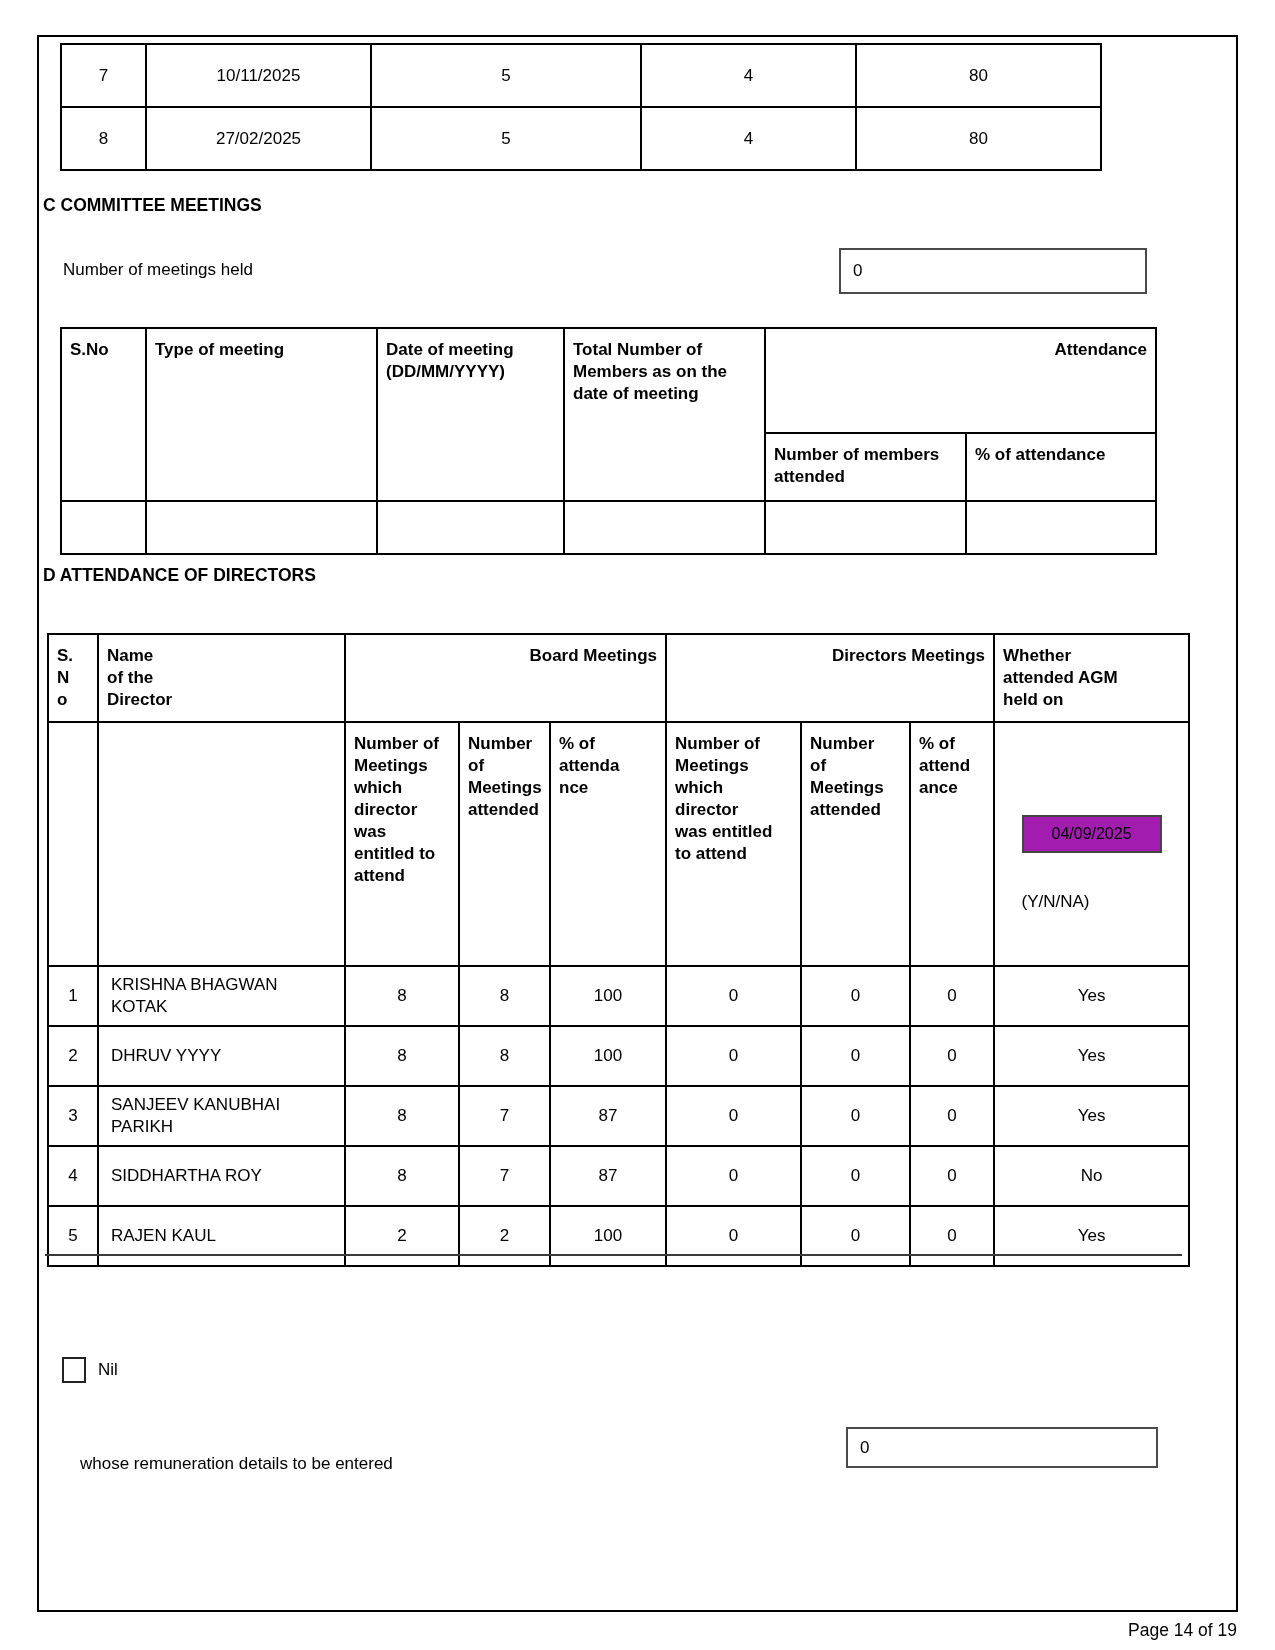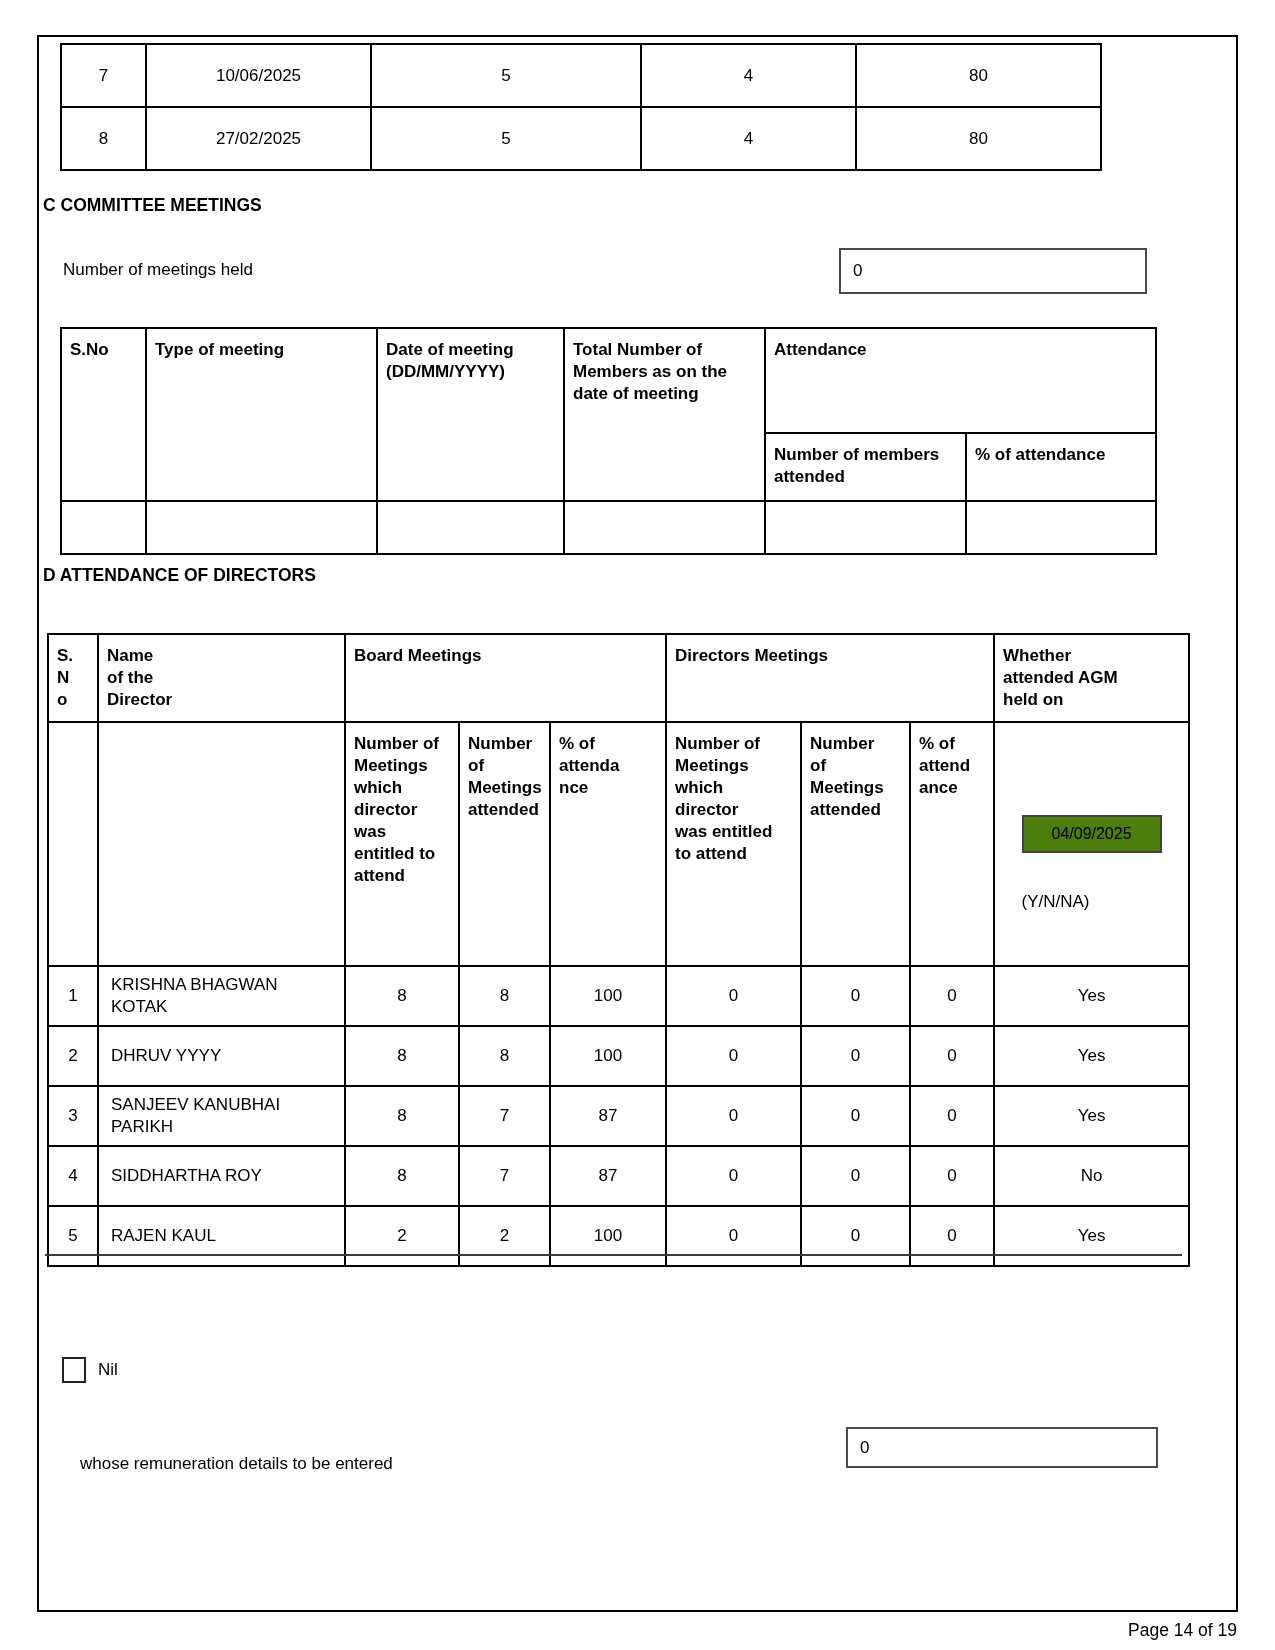--- a/index.html
+++ b/index.html
@@ -15,38 +15,38 @@
   table.tbl { position:absolute; border-collapse:collapse; table-layout:fixed; }
   .tbl th, .tbl td {
     border:2px solid #000; box-sizing:border-box; font-size:17px;
     overflow:hidden;
   }
   .tbl th {
     font-weight:bold; text-align:left; vertical-align:top;
     padding:10px 8px; white-space:pre-line; line-height:22px;
   }
   .tbl td.val { text-align:center; vertical-align:middle; padding:4px; }
-  .tbl th.group, .tbl th.ctr { text-align:left; }
+  .tbl th.group, .tbl th.ctr { text-align:right; }
   td.namecell {
     text-align:left; vertical-align:middle;
     padding:6px 55px 6px 12px; line-height:22px;
   }
   #board-tbl tr { height:63px; }
   #committee-tbl tr.h1 { height:105px; }
   #committee-tbl tr.h2 { height:68px; }
   #committee-tbl tr.empty { height:53px; }
   #directors-tbl tr.dh1 { height:84px; }
   #directors-tbl tr.dh2 { height:213px; }
   #directors-tbl tbody tr { height:60px; }
   th.agm-cell { vertical-align:top; padding:48px 8px 8px 8px; }
   .agm-wrap { width:140px; margin:0 auto; }
   .agm-box {
     width:140px; height:38px; border:2px solid #444; box-sizing:border-box;
     display:flex; align-items:center; justify-content:center;
-    font-size:16px; font-weight:normal; background:#4d7c0f;
+    font-size:16px; font-weight:normal; background:#a21caf;
   }
   .agm-hint { margin-top:16px; font-weight:normal; text-align:left; font-size:17px; }
   .heading { position:absolute; font-weight:bold; font-size:17.5px; white-space:nowrap; }
   .plain-label { position:absolute; font-size:17px; white-space:nowrap; }
   .inputbox {
     position:absolute; border:2px solid #4a4a4a; box-sizing:border-box;
     display:flex; align-items:center; padding-left:12px; font-size:17px;
     background:#fff;
   }
   .divider { position:absolute; height:2px; background:#3a3a3a; }
@@ -66,21 +66,21 @@
     <colgroup>
       <col style="width:85px">
         <col style="width:225px">
         <col style="width:270px">
       <col style="width:215px">
         <col style="width:245px">
     </colgroup>
     <tbody id="board-tbody">
         <tr>
           <td class="val">7</td>
-          <td class="val">10/06/2025</td>
+          <td class="val">10/11/2025</td>
           <td class="val">5</td>
           <td class="val">4</td>
           <td class="val">80</td>
         </tr>
         <tr>
           <td class="val">8</td>
           <td class="val">27/02/2025</td>
           <td class="val">5</td>
           <td class="val">4</td>
           <td class="val">80</td>

